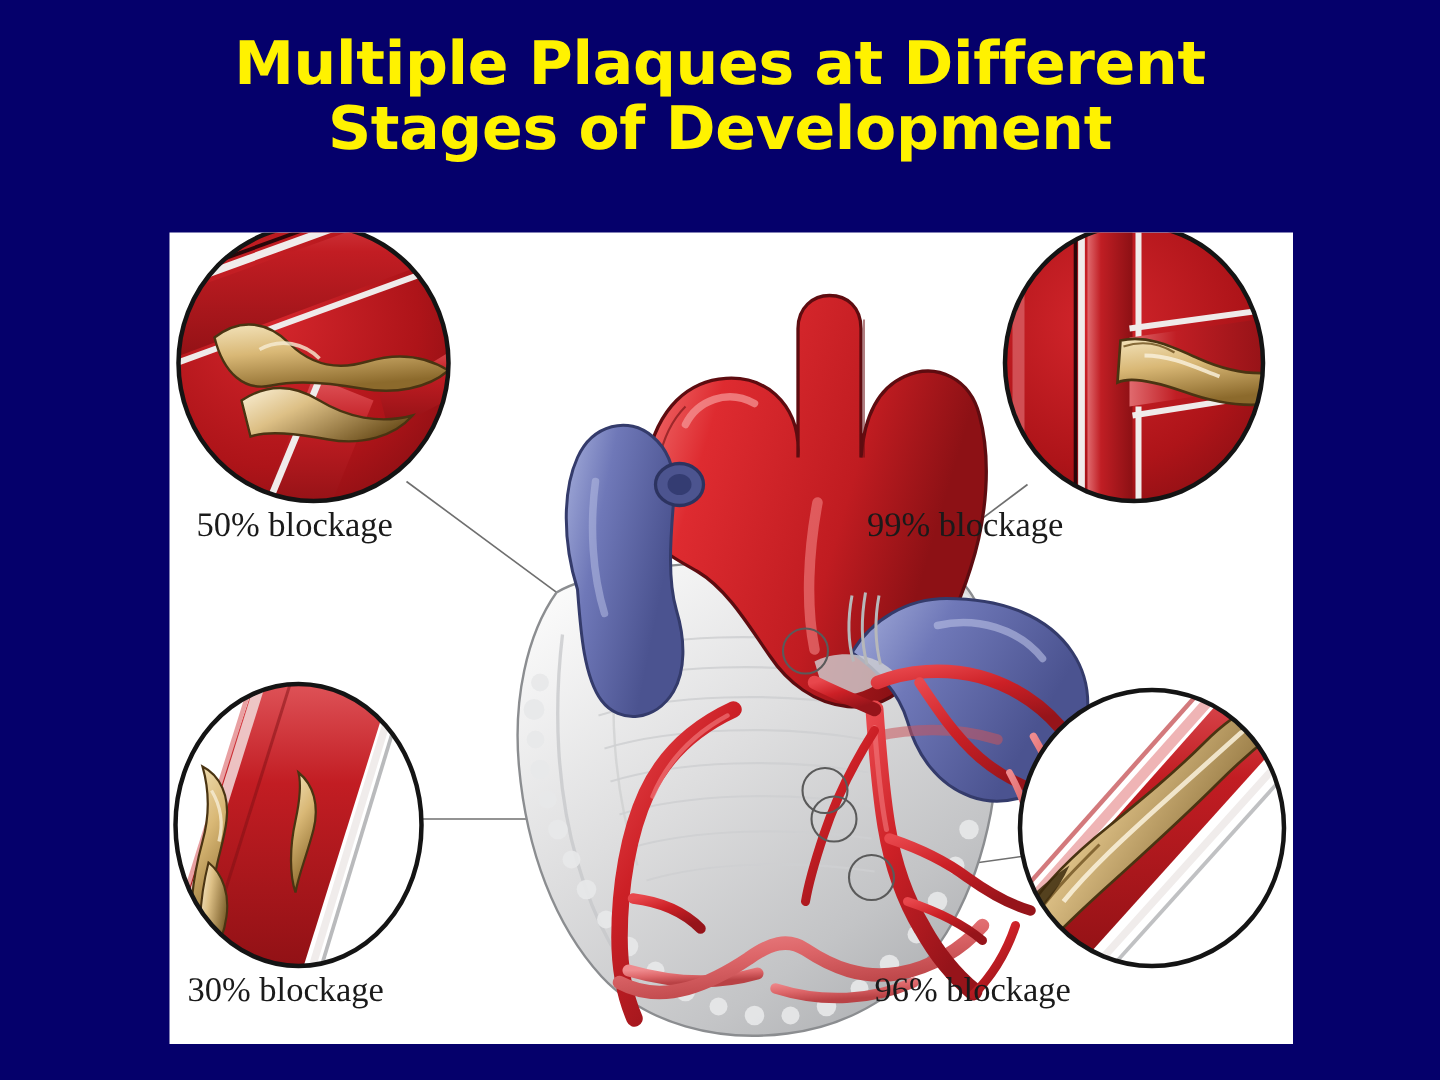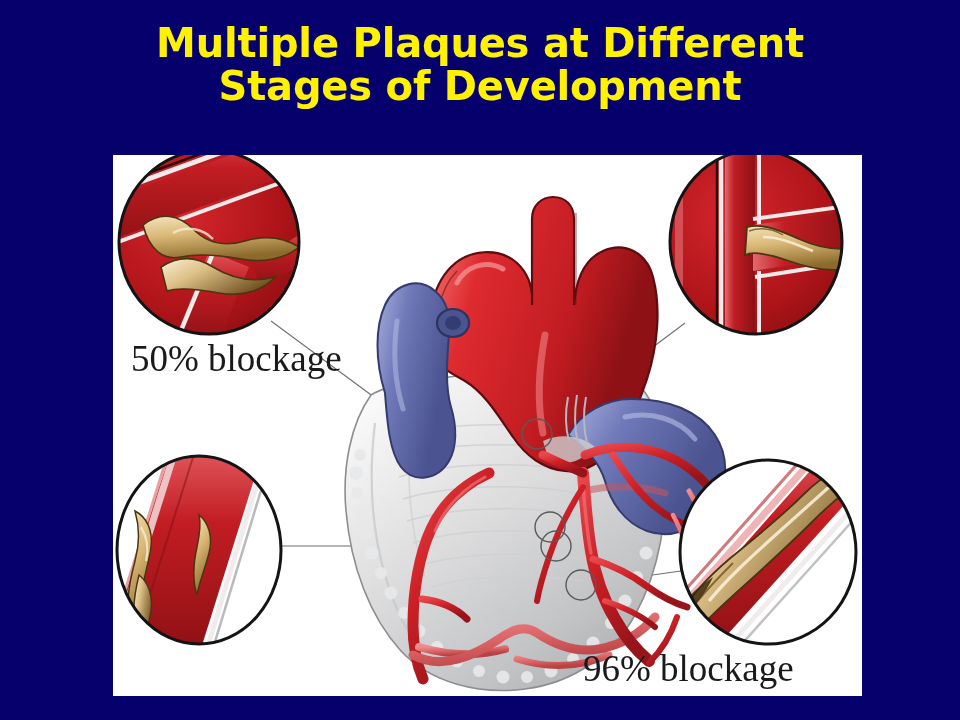--- a/index.html
+++ b/index.html
@@ -44,21 +44,21 @@
     overflow: hidden;
   }
   #figure-svg {
     position: absolute;
     left: 0;
     top: 0;
   }
   .callout-label {
     position: absolute;
     font-family: "Liberation Serif", serif;
-    font-size: 37px;
+    font-size: 23px;
     color: #1a1a1a;
     white-space: nowrap;
   }
   #label-50 { left: 18px;  top: 182px; }
   #label-99 { left: 465px; top: 182px; }
   #label-30 { left: 12px;  top: 492px; }
   #label-90 { left: 470px; top: 492px; }
 </style>
 </head>
 <body>
@@ -354,16 +354,18 @@
           <path d="M580 452 C592 436 606 422 620 408" fill="none" stroke="#6b4e1c" stroke-width="2" opacity="0.75"></path>
 
           <path d="M566 452 C576 440 588 430 600 422 C592 440 580 452 570 464 Z" fill="#3c2a0c" opacity="0.85"></path>
           <path d="M714 316 C724 310 734 308 744 312 C734 322 724 328 714 332 Z" fill="#3c2a0c" opacity="0.7"></path>
         </g>
         <ellipse cx="655" cy="397" rx="88" ry="92" fill="none" stroke="#141414" stroke-width="3"></ellipse>
       </g>
     </svg>
 
     <div class="callout-label" id="label-50">50% blockage</div>
+    <div class="callout-label" id="label-99">99% blockage</div>
+    <div class="callout-label" id="label-30">30% blockage</div>
     <div class="callout-label" id="label-90">96% blockage</div>
 
   </div>
 </div>
 
 </body></html>

